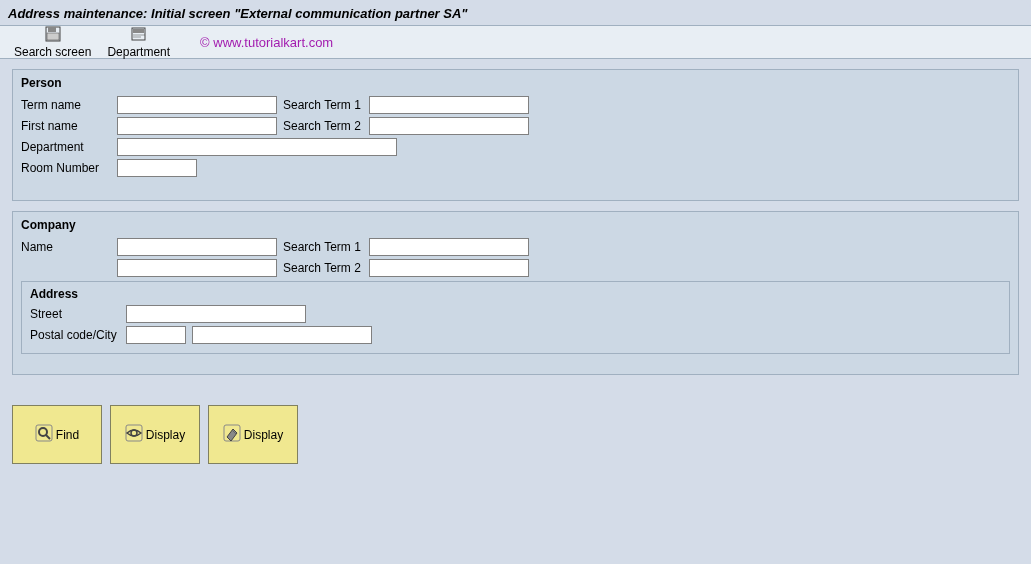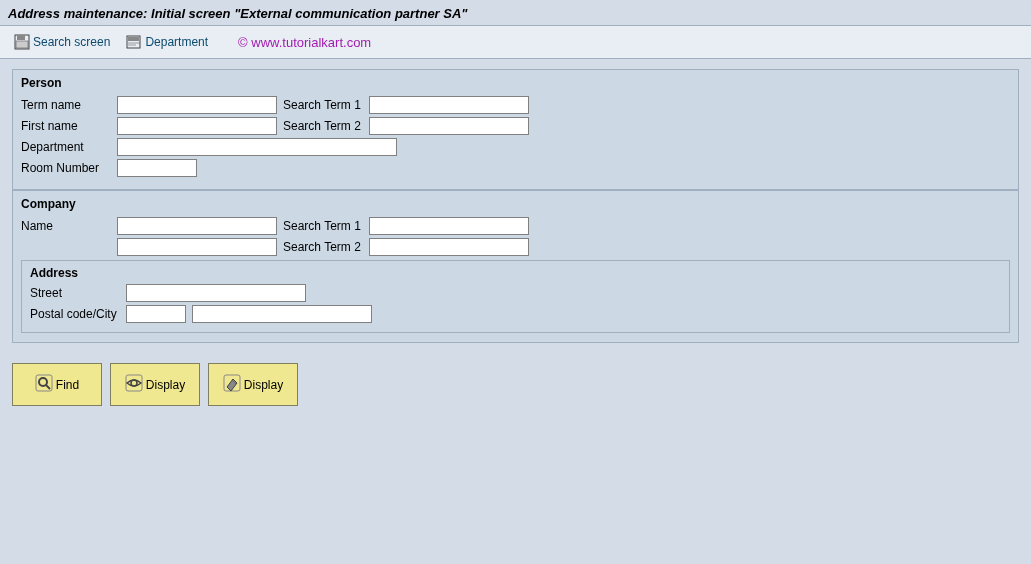--- a/index.html
+++ b/index.html
@@ -41,21 +41,22 @@
 
     .toolbar-btn {
       display: flex;
       align-items: center;
       gap: 3px;
       padding: 2px 6px;
       background: transparent;
       border: none;
       cursor: pointer;
       font-size: 12px;
-      color: #0c4a6e;
+      color: #000000;
+      flex-direction: column;
     }
 
     .toolbar-icon {
       width: 16px;
       height: 16px;
       display: inline-block;
     }
 
     .watermark {
       color: #a21caf;
@@ -63,21 +64,22 @@
       margin-left: 20px;
     }
 
     .content {
       padding: 10px 12px;
     }
 
     .section-group {
       border: 1px solid #a0b0c0;
       background-color: #ccd8e4;
-      padding: 6px 8px 9px 8px;
+      margin-bottom: 10px;
+      padding: 6px 8px 20px 8px;
     }
 
     .section-title {
       font-weight: bold;
       font-size: 12px;
       margin-bottom: 6px;
       color: #000;
     }
 
     .form-row {
@@ -140,21 +142,21 @@
       padding: 10px 12px;
       display: flex;
       align-items: center;
       gap: 8px;
     }
 
     .action-btn {
       display: flex;
       align-items: center;
       gap: 3px;
-      padding: 10px 10px;
+      padding: 18px 10px;
       background-color: #f0e890;
       border: 1px solid #808060;
       cursor: pointer;
       font-size: 12px;
       min-width: 90px;
       justify-content: center;
     }
 
     .btn-icon {
       font-size: 14px;

